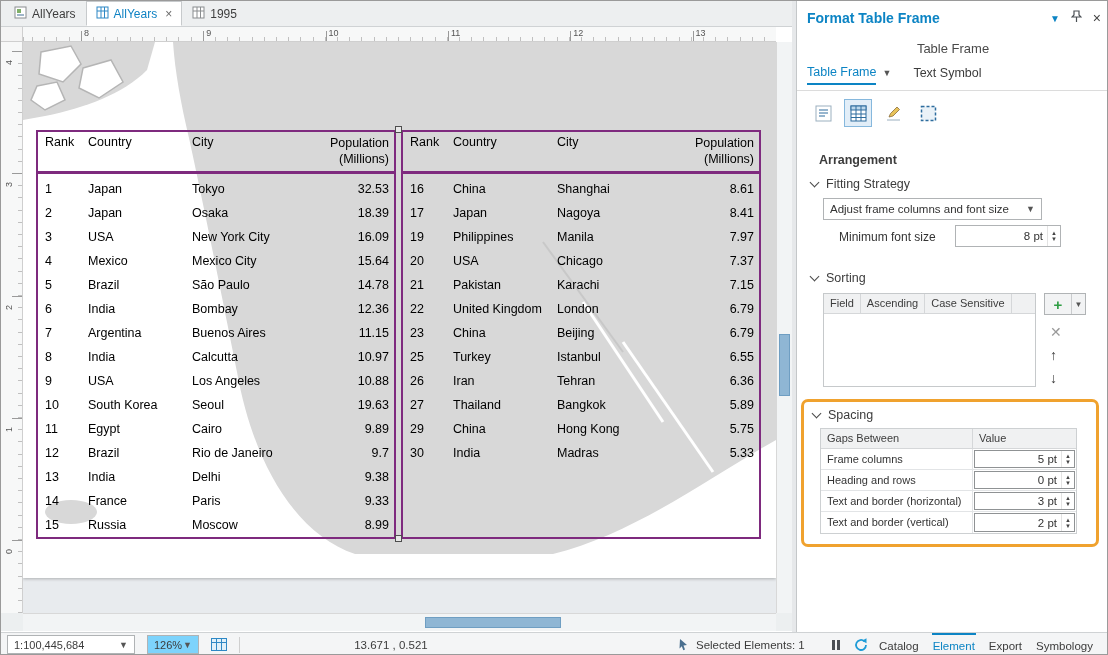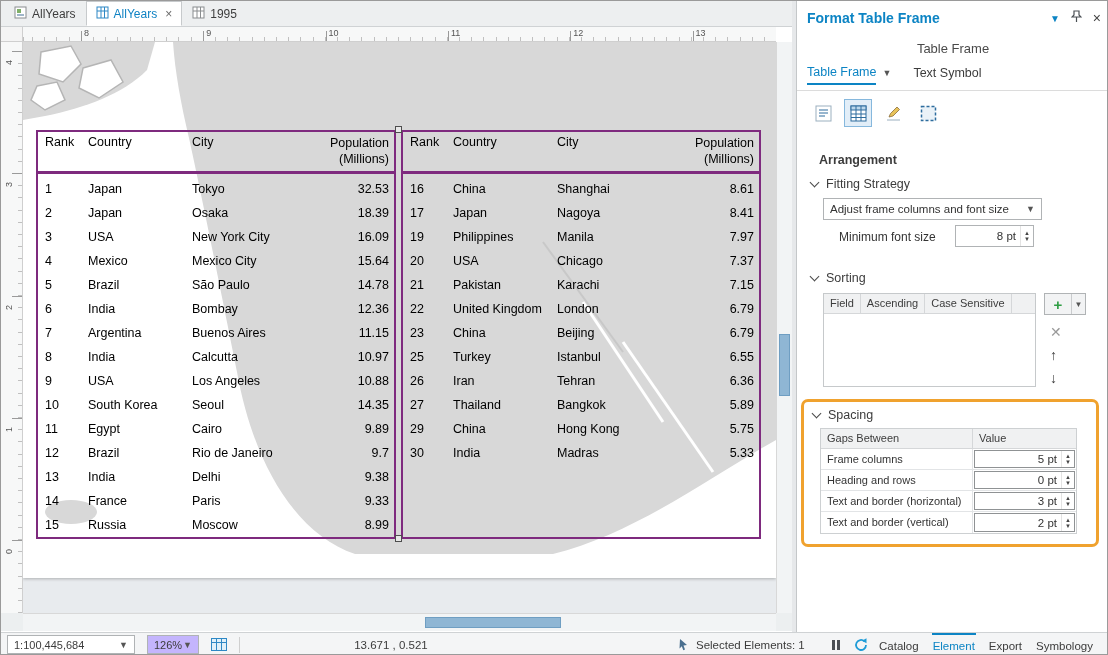--- a/index.html
+++ b/index.html
@@ -68,21 +68,21 @@
   .sec-heading{position:absolute;left:22px;top:152px;font-size:12.5px;font-weight:bold;color:#3c3c3c}
   .chev{display:inline-block;width:7px;height:7px;border-left:1.6px solid #4a4a4a;border-bottom:1.6px solid #4a4a4a;transform:rotate(-45deg);margin-right:8px;vertical-align:2px}
   .collapse-row{position:absolute;font-size:12.5px;color:#3c3c3c}
   #fit-row{left:14px;top:176px}
   .dropdown{position:absolute;left:26px;top:197px;width:219px;height:22px;border:1px solid #b0b3b5;background:#fff;display:flex;align-items:center;font-size:11.5px;color:#333;padding:0 6px}
   .dd-chev{margin-left:auto;font-size:9px;color:#555}
   .minfont-label{position:absolute;left:42px;top:229px;font-size:12px}
   .spin{display:flex;align-items:center;border:1px solid #b0b3b5;background:#fff;height:22px}
   .spin-val{flex:1;text-align:right;font-size:11.5px;padding-right:4px;white-space:nowrap}
   .spin-arrows{display:flex;flex-direction:column;justify-content:center;width:13px;font-size:6px;color:#444;line-height:6px;text-align:center;border-left:1px solid #e3e3e3;height:100%}
-  #minfont-spin{position:absolute;left:158px;top:224px;width:79px}
+  #minfont-spin{position:absolute;left:158px;top:224px;width:106px}
 
   #sort-row{left:14px;top:270px}
   .sort-box{position:absolute;left:26px;top:292px;width:213px;height:94px;border:1px solid #c6c9cb;background:#fff}
   .sort-head{display:flex;height:20px;background:#f0f1f2;border-bottom:1px solid #d5d7d9;font-size:11px;color:#3c3c3c}
   .sort-head span{padding:3px 6px;border-right:1px solid #d5d7d9;white-space:nowrap}
   .sort-body{position:absolute;top:20px;left:0;right:0;bottom:0;background:#fff}
   .split-btn{position:absolute;left:247px;top:292px;width:42px;height:22px;border:1px solid #b0b3b5;background:#f2f3f4;display:flex;align-items:center}
   .split-btn .plus{flex:1;text-align:center;color:#2f9e44;font-weight:bold;font-size:15px;line-height:1}
   .split-btn .sep{width:1px;height:100%;background:#c9cbcd}
   .split-btn .dd{width:13px;text-align:center;font-size:8px;color:#555}
@@ -100,21 +100,21 @@
   .sp-row{display:flex;height:21px;border-bottom:1px solid #e2e4e6;align-items:stretch}
   .sp-row:last-child{border-bottom:none}
   .sp-label{width:152px;padding:4px 6px 0;border-right:1px solid #e2e4e6;white-space:nowrap;overflow:hidden}
   .sp-valcell{flex:1;display:flex}
   .sp-valcell .spin{flex:1;height:auto;border:1px solid #8f9294;margin:1px}
 
   
   .statusbar{position:absolute;left:0;top:631px;width:1108px;height:24px;background:#f4f5f6;border-top:1px solid #cfd2d4;font-size:11.5px;color:#3c3c3c}
   .sb-item{position:absolute;display:flex;align-items:center}
   #sb-scale{left:6px;top:2px;width:128px;height:19px;background:#fff;border:1px solid #b0b3b5;padding:0 6px;justify-content:space-between;font-size:11px}
-  #sb-zoom{left:146px;top:2px;width:52px;height:19px;background:#c4b5fd;border:1px solid #b0b3b5;padding:0 6px;justify-content:space-between;font-size:11px}
+  #sb-zoom{left:146px;top:2px;width:52px;height:19px;background:#7dd3fc;border:1px solid #b0b3b5;padding:0 6px;justify-content:space-between;font-size:11px}
   #sb-grid{left:210px;top:5px}
   #sb-sep{left:238px;top:4px;width:1px;height:16px;background:#cfcfcf}
   #sb-coords{left:310px;top:0;width:160px;height:24px;justify-content:center}
   #sb-sel{left:676px;top:0;height:24px;gap:6px}
   #sb-pause{left:831px;top:7px;gap:2px}
   .pbar{width:3px;height:10px;background:#4a4f54}
   #sb-refresh{left:852px;top:4px}
   .p-foot-tabs{position:absolute;left:877px;top:0;height:24px;display:flex;gap:12px;align-items:stretch;font-size:11.5px;color:#3c3c3c}
   .p-foot-tabs .ftab{display:flex;align-items:center;border-top:2px solid transparent;padding:0 1px}
   .p-foot-tabs .ftab.active{color:#0c84c4;border-top-color:#0c84c4}
@@ -258,21 +258,21 @@
           <div class="trow">
             <div class="tcell c0">9</div>
             <div class="tcell c1">USA</div>
             <div class="tcell c2">Los Angeles</div>
             <div class="tcell c3">10.88</div>
           </div>
           <div class="trow">
             <div class="tcell c0">10</div>
             <div class="tcell c1">South Korea</div>
             <div class="tcell c2">Seoul</div>
-            <div class="tcell c3">14.35</div>
+            <div class="tcell c3">19.63</div>
           </div>
           <div class="trow">
             <div class="tcell c0">11</div>
             <div class="tcell c1">Egypt</div>
             <div class="tcell c2">Cairo</div>
             <div class="tcell c3">9.89</div>
           </div>
           <div class="trow">
             <div class="tcell c0">12</div>
             <div class="tcell c1">Brazil</div>

